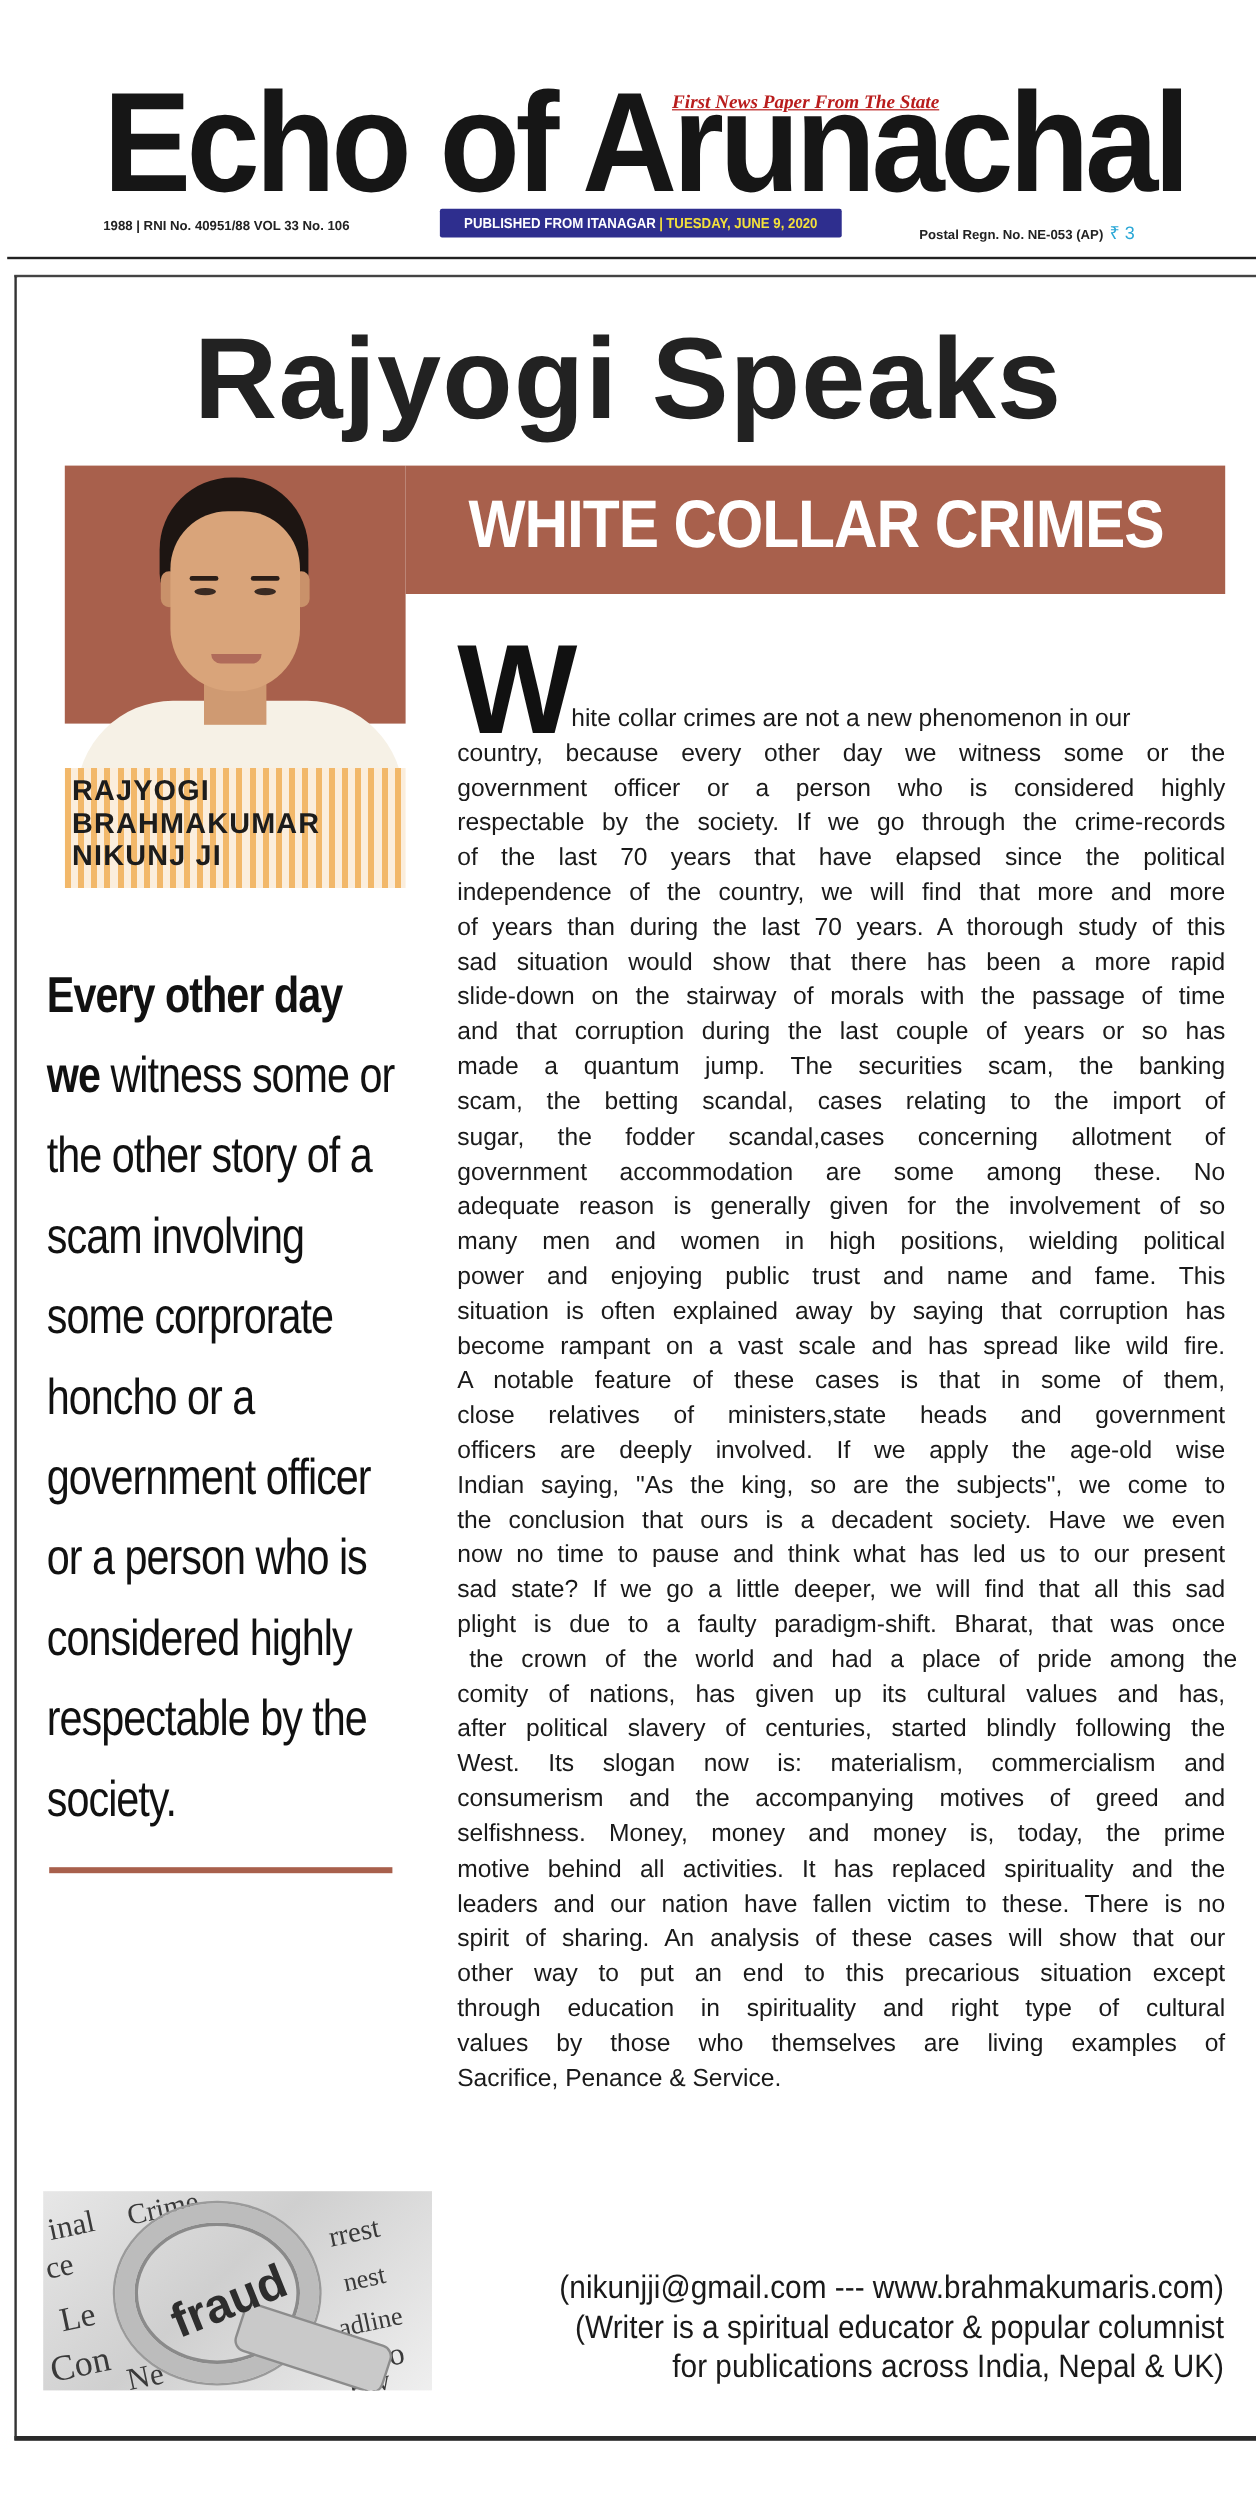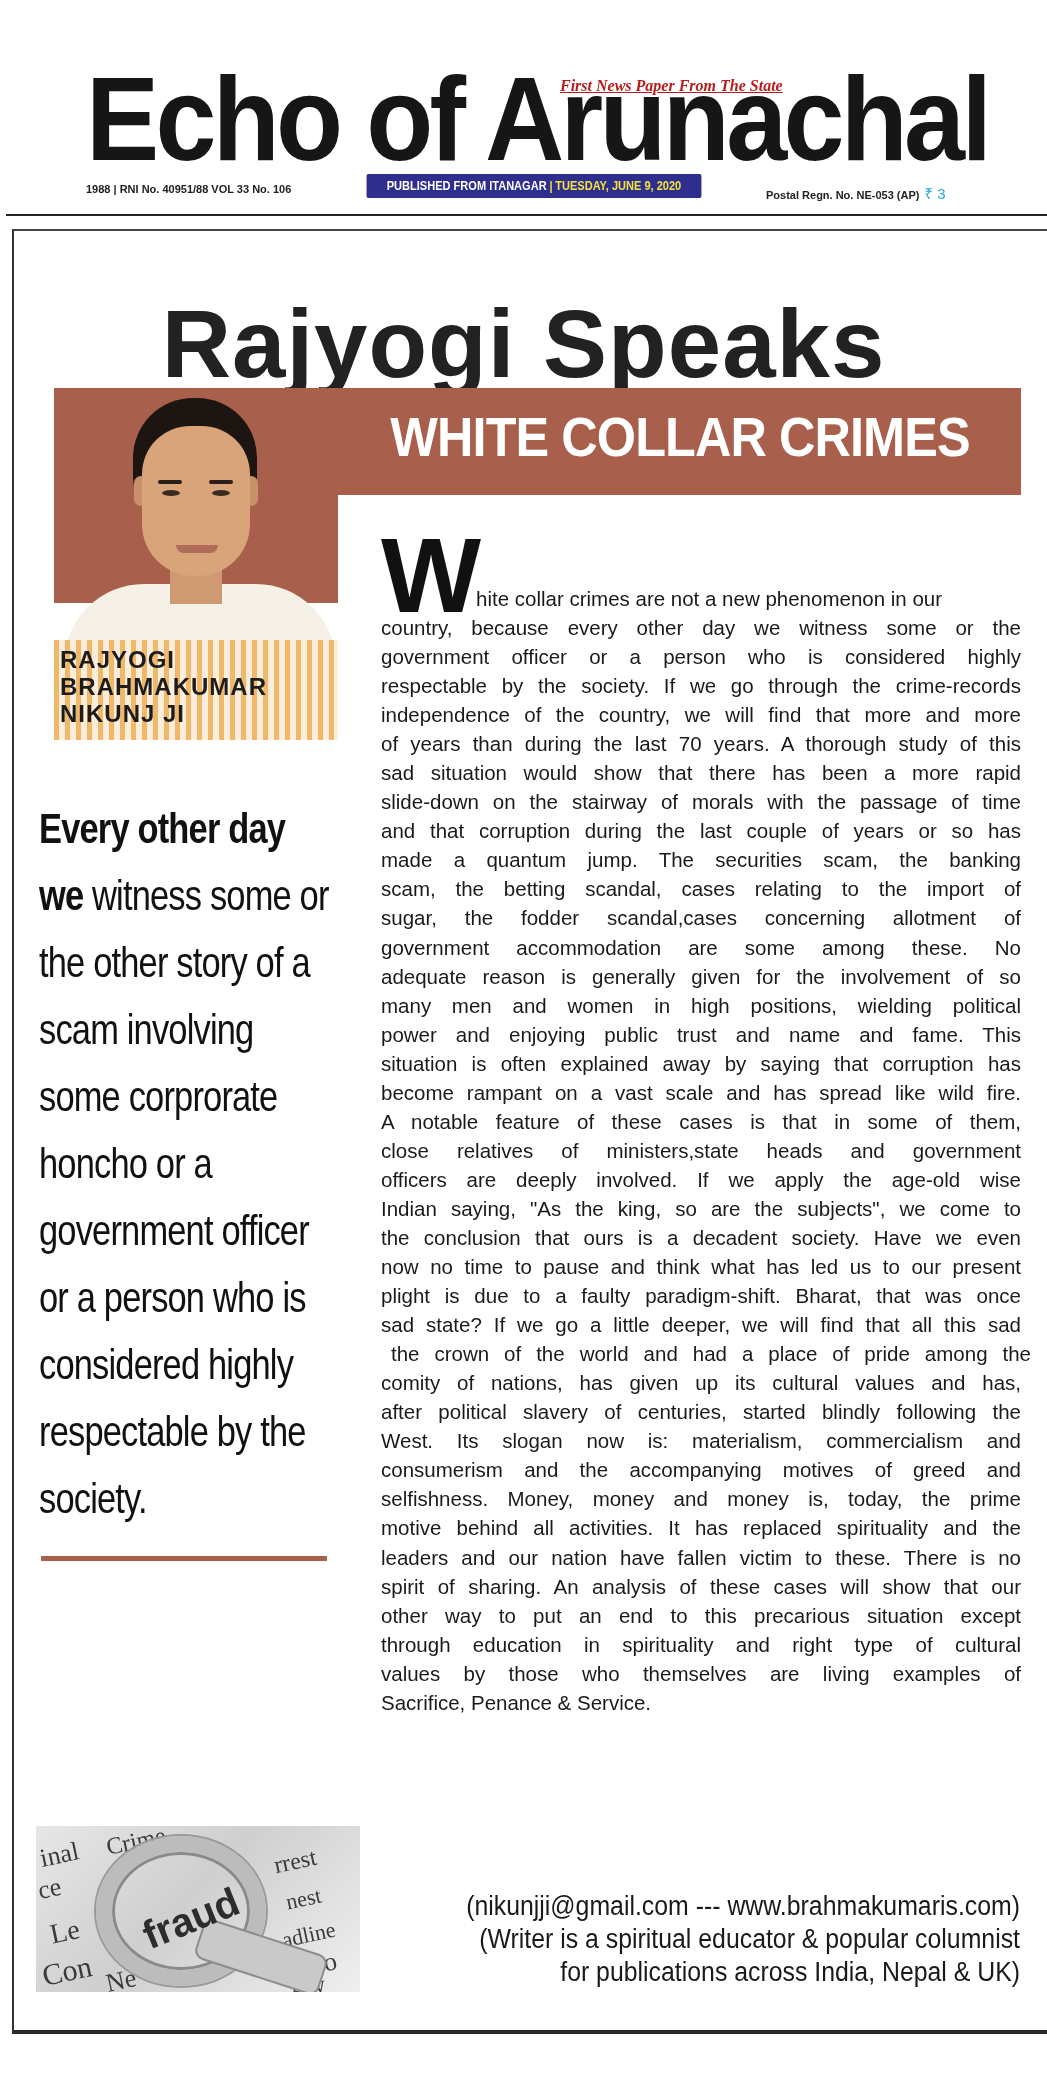--- a/index.html
+++ b/index.html
@@ -40,21 +40,21 @@
   .mast-rule { position: absolute; left: 6px; top: 214px; width: 1041px; height: 2px; background: #222; }
 
   
   .frame {
     position: absolute; left: 12px; top: 229px; width: 1060px; height: 1805px;
     border-left: 2px solid #333; border-top: 2px solid #444; border-bottom: 4px solid #2a2a2a;
   }
 
   .kicker {
     position: absolute; left: 0; top: 266px; width: 1047px; text-align: center;
-    font-weight: 700; font-size: 96px; line-height: 100px; color: #222; letter-spacing: 1px; margin-top: 28px;
+    font-weight: 700; font-size: 96px; line-height: 100px; color: #222; letter-spacing: 1px;
   }
 
   
   .band-left { position: absolute; left: 54px; top: 388px; width: 284px; height: 215px; background: #a8604c; }
   .band-right { position: absolute; left: 338px; top: 388px; width: 683px; height: 107px; background: #a8604c; }
   .headline {
     position: absolute; left: 350px; top: 402px; width: 660px; text-align: center;
     font-weight: 700; font-size: 56px; line-height: 70px; color: #fff; letter-spacing: -1px;
     transform: scaleX(0.9); transform-origin: center;
     white-space: nowrap;
@@ -199,42 +199,43 @@
     </div>
 </div>
 <div class="pq-rule"></div>
 
 <div class="dropcap">W</div>
 <div class="body-first">hite collar crimes are not a new phenomenon  in our</div>
 <div class="body-text" id="body-text">
     <span class="body-line" style="display: block; width: 640px; white-space: nowrap;">country, because every other day we witness some or the</span>
     <span class="body-line" style="display: block; width: 640px; white-space: nowrap;">government officer or a person who is considered highly</span>
     <span class="body-line" style="display: block; width: 640px; white-space: nowrap;">respectable by the society. If we go through the crime-records</span>
+    <span class="body-line" style="display: block; width: 640px; white-space: nowrap;">of the last 70 years that have elapsed since the political</span>
     <span class="body-line" style="display: block; width: 640px; white-space: nowrap;">independence of the country, we will find that more and more</span>
     <span class="body-line" style="display: block; width: 640px; white-space: nowrap;">of years than during the last 70 years. A thorough study of this</span>
     <span class="body-line" style="display: block; width: 640px; white-space: nowrap;">sad situation would show that there has been a more rapid</span>
     <span class="body-line" style="display: block; width: 640px; white-space: nowrap;">slide-down on the stairway of morals with the passage of time</span>
     <span class="body-line" style="display: block; width: 640px; white-space: nowrap;">and that corruption during the last couple of years or so has</span>
     <span class="body-line" style="display: block; width: 640px; white-space: nowrap;">made a quantum jump. The securities scam, the banking</span>
     <span class="body-line" style="display: block; width: 640px; white-space: nowrap;">scam, the betting scandal, cases relating to the import of</span>
     <span class="body-line" style="display: block; width: 640px; white-space: nowrap;">sugar, the fodder scandal,cases concerning allotment of</span>
     <span class="body-line" style="display: block; width: 640px; white-space: nowrap;">government accommodation are some among these. No</span>
     <span class="body-line" style="display: block; width: 640px; white-space: nowrap;">adequate reason is generally given for the involvement of so</span>
     <span class="body-line" style="display: block; width: 640px; white-space: nowrap;">many men and women in high positions, wielding political</span>
     <span class="body-line" style="display: block; width: 640px; white-space: nowrap;">power and enjoying public trust and name and fame. This</span>
     <span class="body-line" style="display: block; width: 640px; white-space: nowrap;">situation is often explained away by saying that corruption has</span>
     <span class="body-line" style="display: block; width: 640px; white-space: nowrap;">become rampant on a vast scale and has spread like wild fire.</span>
     <span class="body-line" style="display: block; width: 640px; white-space: nowrap;">A notable feature of these cases is that in some of them,</span>
     <span class="body-line" style="display: block; width: 640px; white-space: nowrap;">close relatives of ministers,state heads and government</span>
     <span class="body-line" style="display: block; width: 640px; white-space: nowrap;">officers are deeply involved. If we apply the age-old wise</span>
     <span class="body-line" style="display: block; width: 640px; white-space: nowrap;">Indian saying, "As the king, so are the subjects", we come to</span>
     <span class="body-line" style="display: block; width: 640px; white-space: nowrap;">the conclusion that ours is a decadent society. Have we even</span>
     <span class="body-line" style="display: block; width: 640px; white-space: nowrap;">now no time to pause and think what has led us to our present</span>
+    <span class="body-line" style="display: block; width: 640px; white-space: nowrap;">sad state? If we go a little deeper, we will find that all this sad</span>
     <span class="body-line" style="display: block; width: 640px; white-space: nowrap;">plight is due to a faulty paradigm-shift. Bharat, that was once</span>
-    <span class="body-line" style="display: block; width: 640px; white-space: nowrap;">sad state? If we go a little deeper, we will find that all this sad</span>
     <span class="body-line" style="display: block; width: 640px; white-space: nowrap; margin-left: 10px;">the crown of the world and had a place of pride among the</span>
     <span class="body-line" style="display: block; width: 640px; white-space: nowrap;">comity of nations, has given up its cultural values and has,</span>
     <span class="body-line" style="display: block; width: 640px; white-space: nowrap;">after political slavery of centuries, started blindly following the</span>
     <span class="body-line" style="display: block; width: 640px; white-space: nowrap;">West. Its slogan now is: materialism, commercialism and</span>
     <span class="body-line" style="display: block; width: 640px; white-space: nowrap;">consumerism and the accompanying motives of greed and</span>
     <span class="body-line" style="display: block; width: 640px; white-space: nowrap;">selfishness. Money, money and money is, today, the prime</span>
     <span class="body-line" style="display: block; width: 640px; white-space: nowrap;">motive behind all activities. It has replaced spirituality and the</span>
     <span class="body-line" style="display: block; width: 640px; white-space: nowrap;">leaders and our nation have fallen victim to these. There is no</span>
     <span class="body-line" style="display: block; width: 640px; white-space: nowrap;">spirit of sharing. An analysis of these cases will show that our</span>
     <span class="body-line" style="display: block; width: 640px; white-space: nowrap;">other way to put an end to this precarious situation except</span>

